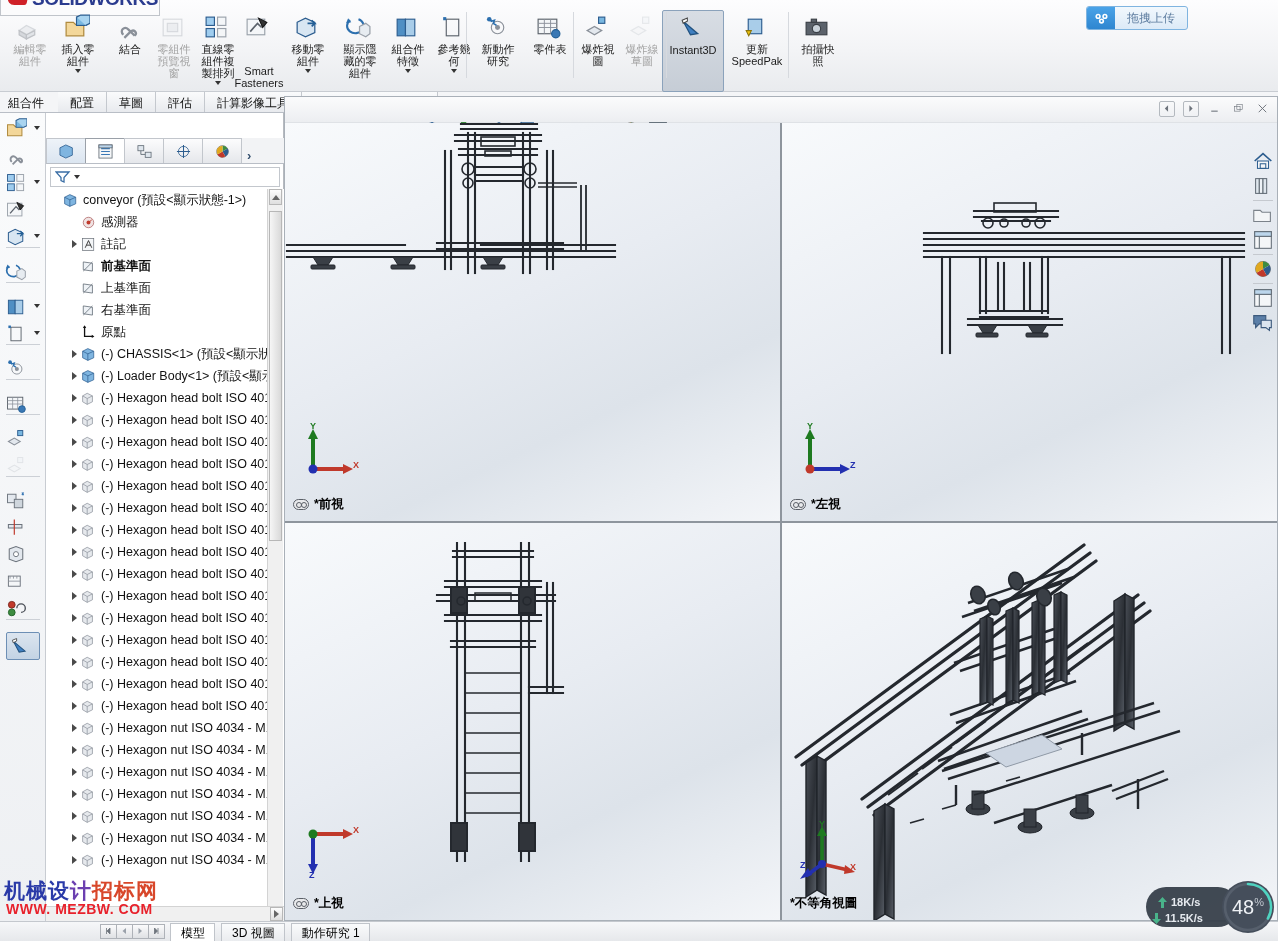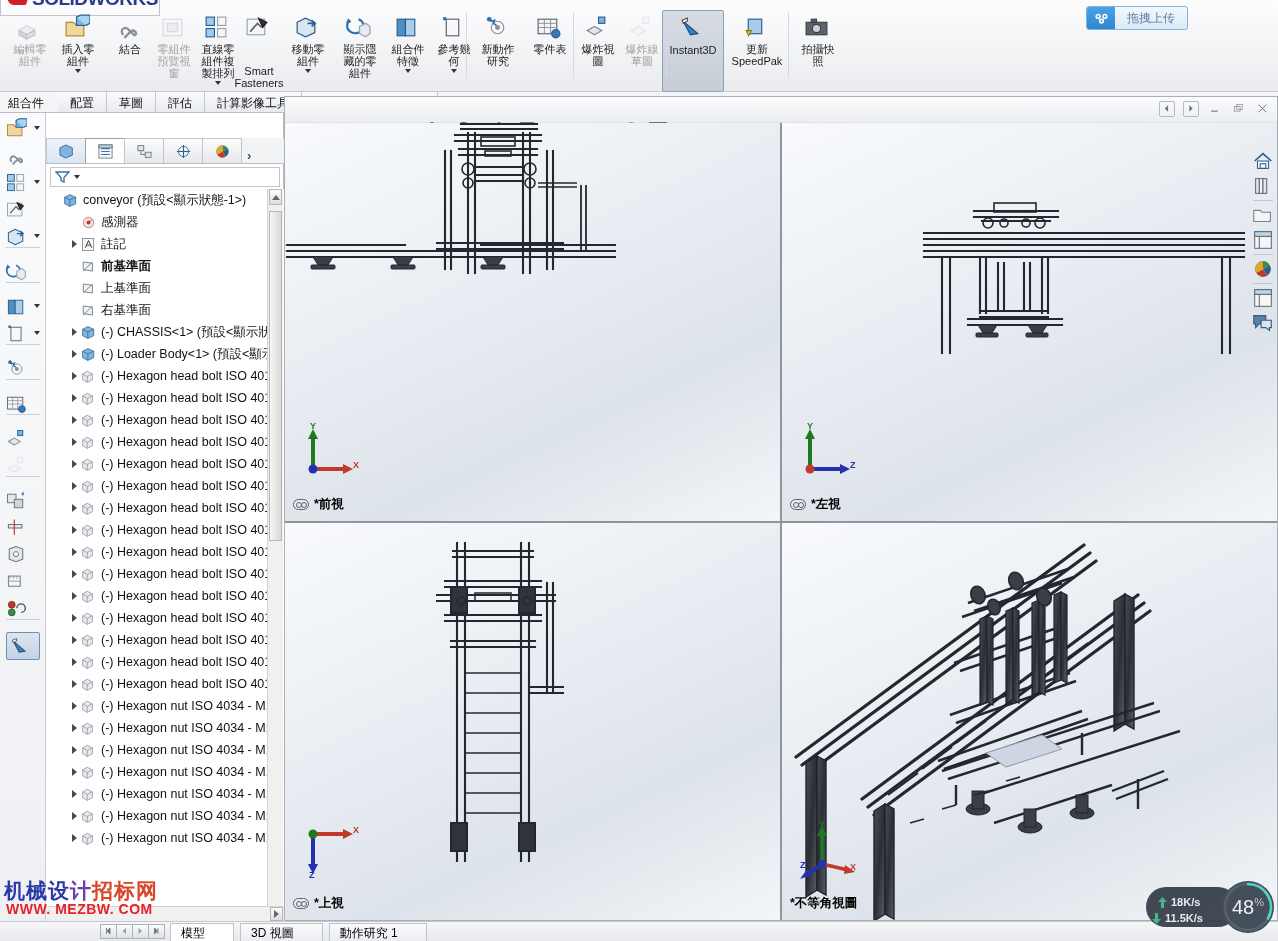--- a/index.html
+++ b/index.html
@@ -225,21 +225,21 @@
     background: linear-gradient(180deg,#f6f7f9,#e6e8eb); border-top: 1px solid #c4c8ce;
     display: flex; align-items: center;
   }
   .nav-btns { display:flex; margin-left: 100px; }
   .nav-btns div {
     width: 17px; height: 15px; border: 1px solid #aeb2b8;
     background: linear-gradient(180deg,#fbfbfc,#dfe1e4);
     display:flex; align-items:center; justify-content:center; margin-right:-1px;
   }
   .btab {
-    font-size: 12px; padding: 1px 28px 0 10px; height: 19px; display:flex; align-items:center;
+    font-size: 12px; padding: 1px 9px 0 10px; height: 19px; display:flex; align-items:center;
     border-left: 1px solid #c0c4ca; border-right: 1px solid #c0c4ca;
     border-top: 1px solid #c0c4ca; background: linear-gradient(180deg,#fafbfc,#e9ebee);
     margin-left: 6px;
   }
   .btab.active { background: #fff; }
 
   
   .watermark { position: absolute; left: 4px; bottom: 18px; width: 150px; height: 46px; }
   .wm1 {
     position:absolute; top:0; left:0; font-size: 21px; font-weight: bold;
@@ -741,20 +741,29 @@
             </svg></span>
           <span class="txt">上基準面</span>
         </div>
         <div class="tnode" style="padding-left: 22px;">
           <span class="arrow"></span>
           <span class="ico"><svg width="17" height="17" viewBox="0 0 26 26">
               <path d="M5,6 l14,2 l0,12 l-14,-2 z" fill="#eef2f6" stroke="#5f6973" stroke-width="1.2"></path>
               <path d="M5,20 l14,-14" fill="none" stroke="#5f6973" stroke-width="1.2"></path>
             </svg></span>
           <span class="txt">右基準面</span>
+        </div>
+        <div class="tnode" style="padding-left: 22px;">
+          <span class="arrow"></span>
+          <span class="ico"><svg width="17" height="17" viewBox="0 0 26 26">
+              <path d="M7,4 l0,15 l13,0" fill="none" stroke="#111" stroke-width="2"></path>
+              <path d="M7,2 l-2.5,4 l5,0 z" fill="#111"></path>
+              <path d="M22,19 l-4,-2.5 l0,5 z" fill="#111"></path>
+            </svg></span>
+          <span class="txt">原點</span>
         </div>
         <div class="tnode" style="padding-left: 22px;">
           <span class="arrow">
             <i></i>
           </span>
           <span class="ico"><svg width="17" height="17" viewBox="0 0 26 26">
               <path d="M4,8 l8,-4 l9,4 l0,10 l-9,4 l-8,-4 z" fill="#7fb5e0" stroke="#2c5d8f" stroke-width="1.1"></path>
               <path d="M4,8 l8,4 l9,-4 M12,12 l0,10" fill="none" stroke="#2c5d8f" stroke-width="1.1"></path>
             </svg></span>
           <span class="txt">(-) CHASSIS&lt;1&gt; (預設&lt;顯示狀態</span>

